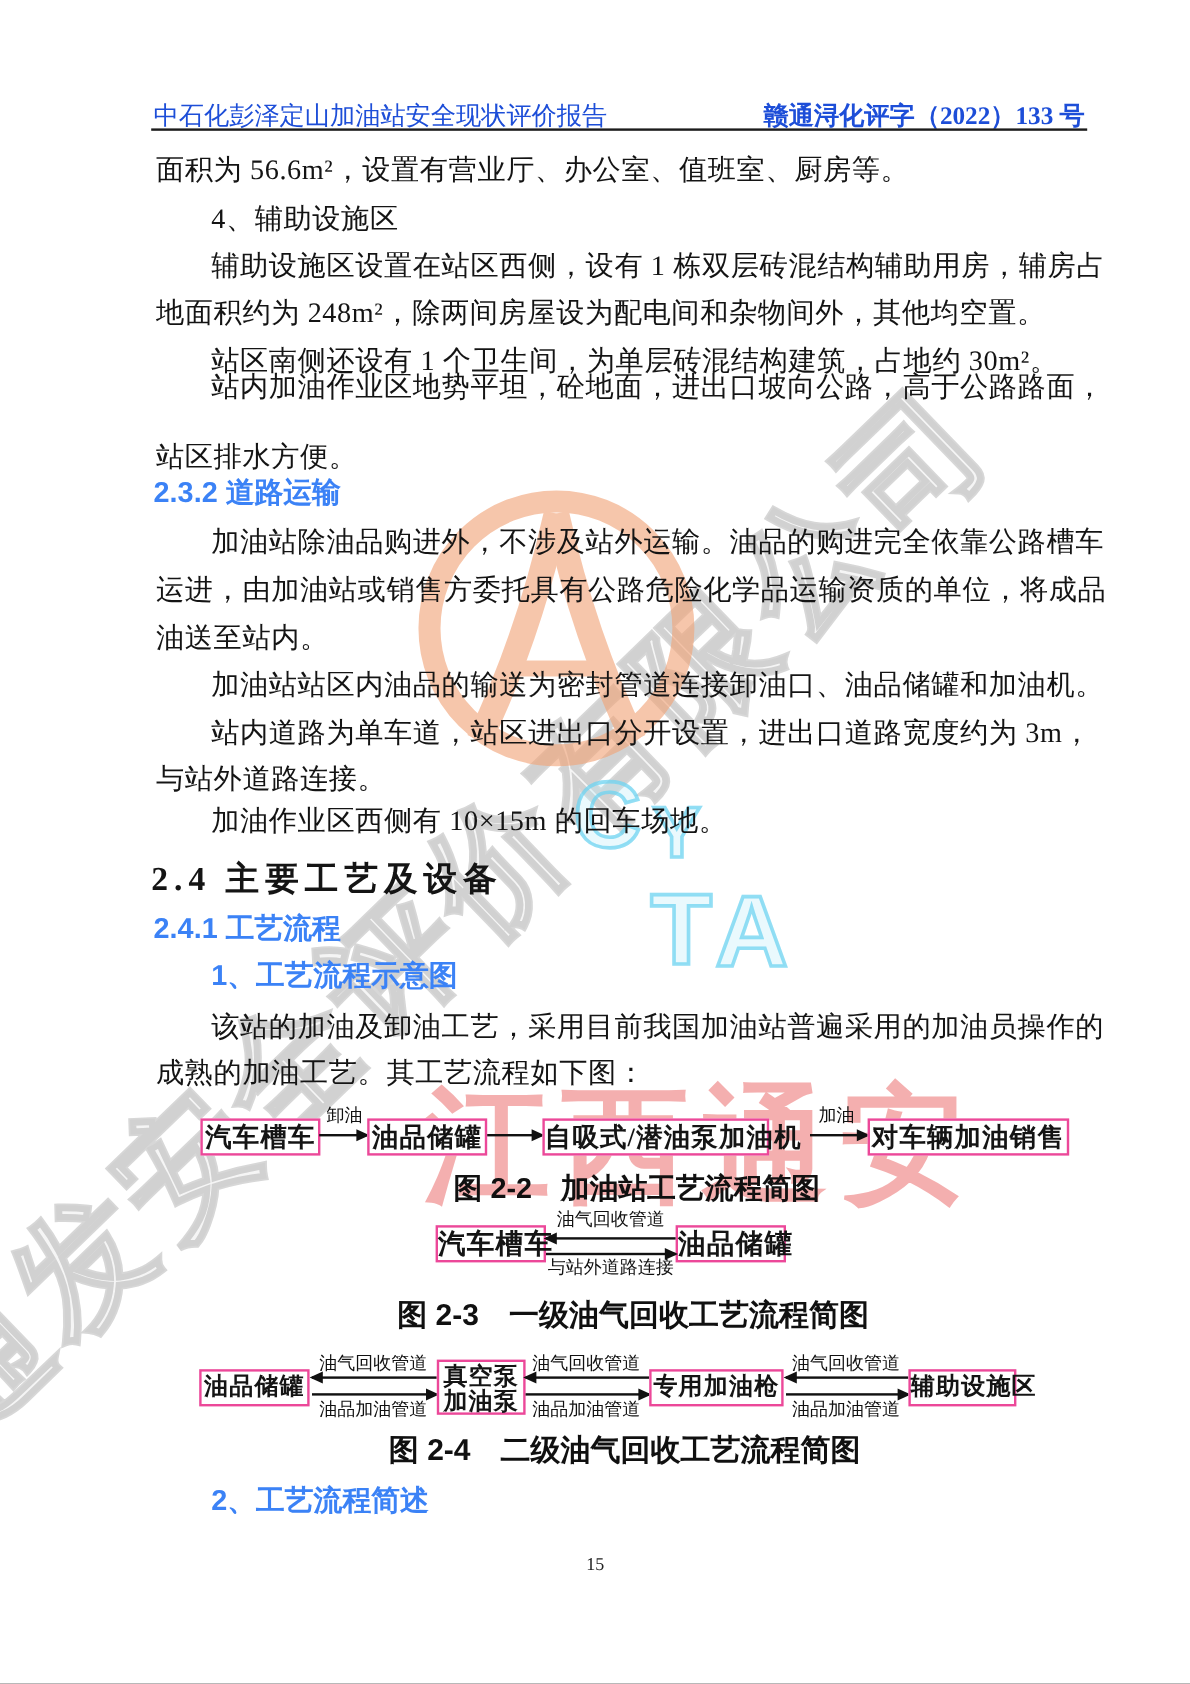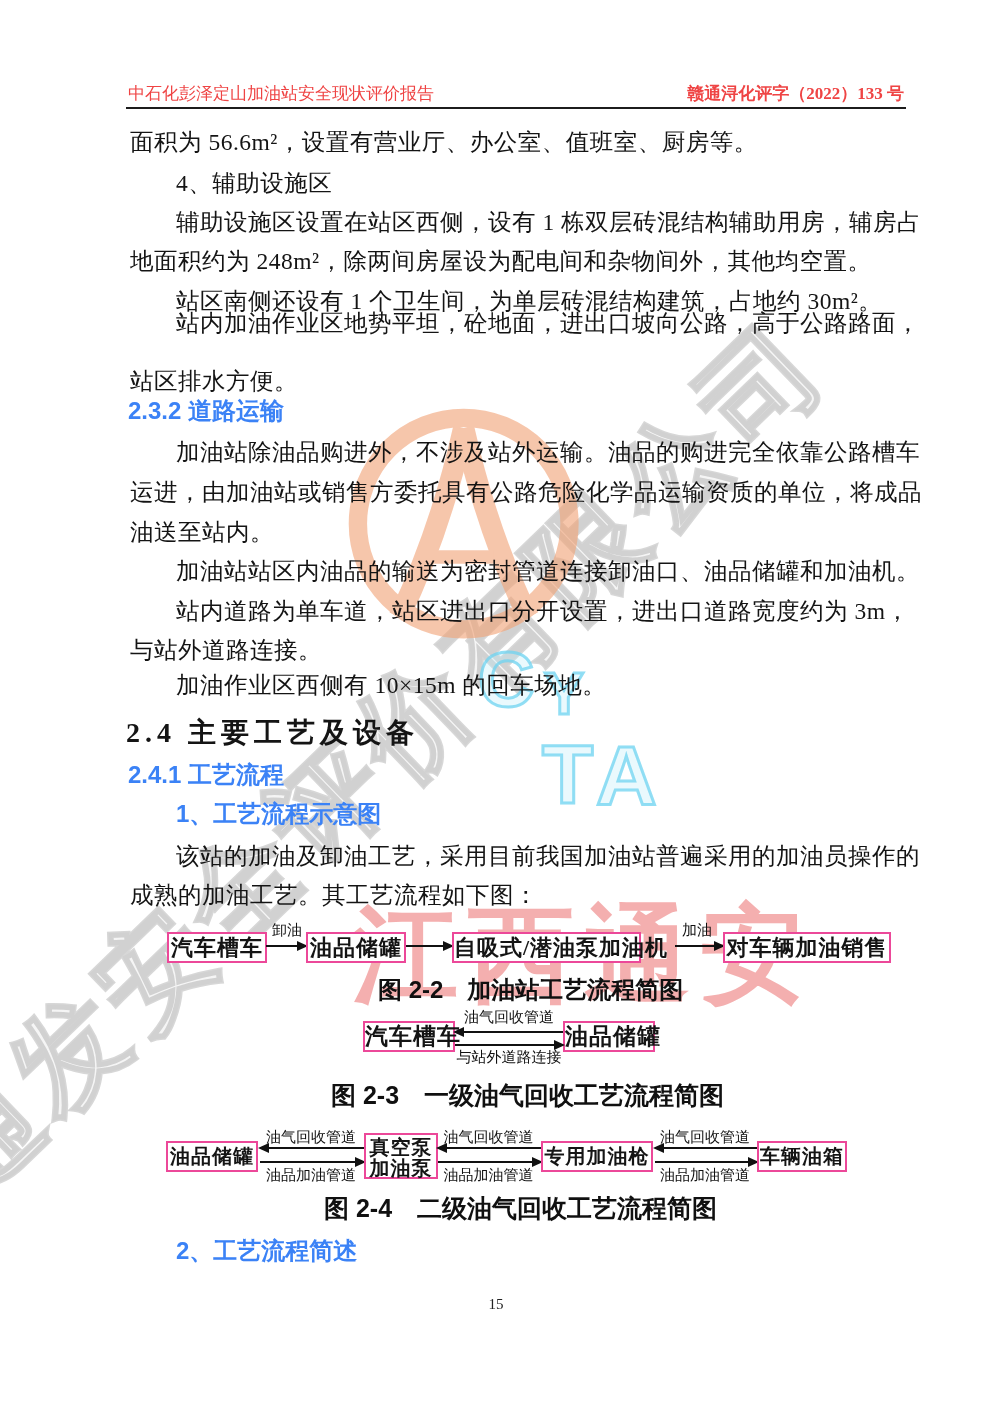--- a/index.html
+++ b/index.html
@@ -12,21 +12,21 @@
     font-size:112px;letter-spacing:8px;
     color:rgba(175,175,175,0.13);-webkit-text-stroke:3px rgba(150,150,150,0.38);
     transform:rotate(-44deg);transform-origin:0 50%;}
   .wm-red{position:absolute;left:352px;top:884px;white-space:nowrap;
     font-family:"Liberation Sans","DejaVu Sans",sans-serif;font-weight:bold;
     font-size:106px;letter-spacing:10px;color:rgba(233,95,95,0.5);}
   .wm-logo{position:absolute;left:310px;top:390px;}
   .wm-blue{position:absolute;font-family:"Liberation Sans","DejaVu Sans",sans-serif;font-weight:bold;
     color:rgba(185,236,250,0.3);-webkit-text-stroke:3px rgba(110,211,240,0.75);line-height:1;}
   
-  .hdr{position:absolute;top:82px;font-size:17px;color:#ef4444;white-space:nowrap;}
+  .hdr{position:absolute;top:82px;font-size:21px;color:#1d4ed8;white-space:nowrap;}
   .hdr-l{left:128px;}
   .hdr-r{right:88px;font-weight:700;}
   .hdr-rule{position:absolute;left:126px;top:107px;width:780px;height:2px;background:#1c1c1c;}
   .t{position:absolute;left:130px;font-size:23.5px;line-height:30px;letter-spacing:0.5px;white-space:nowrap;}
   .ind{left:176px;}
   .bh{position:absolute;font-family:"Liberation Sans","DejaVu Sans",sans-serif;
       font-weight:bold;font-size:24px;line-height:30px;white-space:nowrap;color:#3b82f6;}
   .kai{position:absolute;left:126px;font-weight:bold;font-size:28px;letter-spacing:5px;white-space:nowrap;
       font-family:"Liberation Serif","DejaVu Serif",serif;}
   .cap{position:absolute;font-family:"Liberation Sans","DejaVu Sans",sans-serif;
@@ -133,20 +133,20 @@
     <div class="arr r" style="left:438px;top:1161px;width:103px"></div>
     <div class="flbl" style="left:436px;top:1166px;width:105px">油品加油管道</div>
 
     <div class="fbox" style="left:541px;top:1141px;width:112px;font-size:20px">专用加油枪</div>
 
     <div class="flbl" style="left:653px;top:1128px;width:104px">油气回收管道</div>
     <div class="arr l" style="left:655px;top:1147px;width:102px"></div>
     <div class="arr r" style="left:655px;top:1161px;width:102px"></div>
     <div class="flbl" style="left:653px;top:1166px;width:104px">油品加油管道</div>
 
-    <div class="fbox" style="left:757px;top:1141px;width:90px;font-size:20px">车辆油箱</div>
+    <div class="fbox" style="left:757px;top:1141px;width:90px;font-size:20px">辅助设施区</div>
     <div class="cap" style="left:324px;top:1192px;font-size:25px">图 2-4　二级油气回收工艺流程简图</div>
 
     <div class="bh" style="left:176px;top:1236px">2、工艺流程简述</div>
 
     <div class="footer">15</div>
   </div>
 </div>
 
 </body></html>

